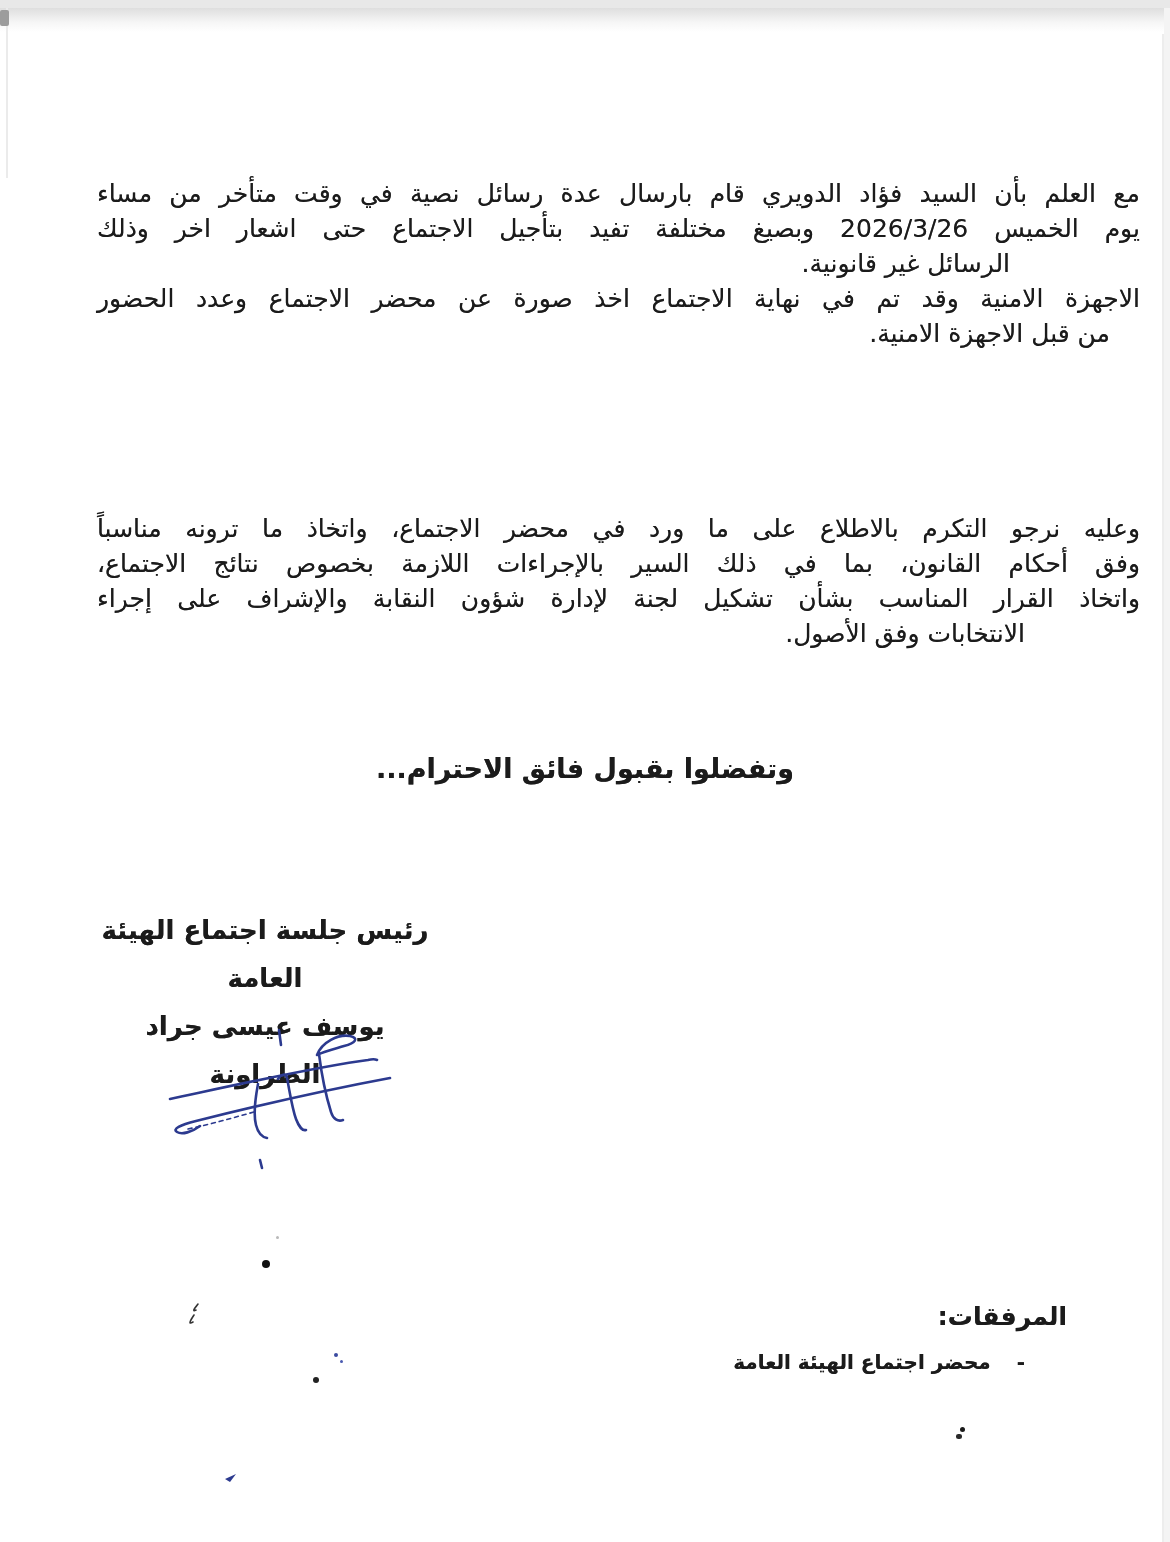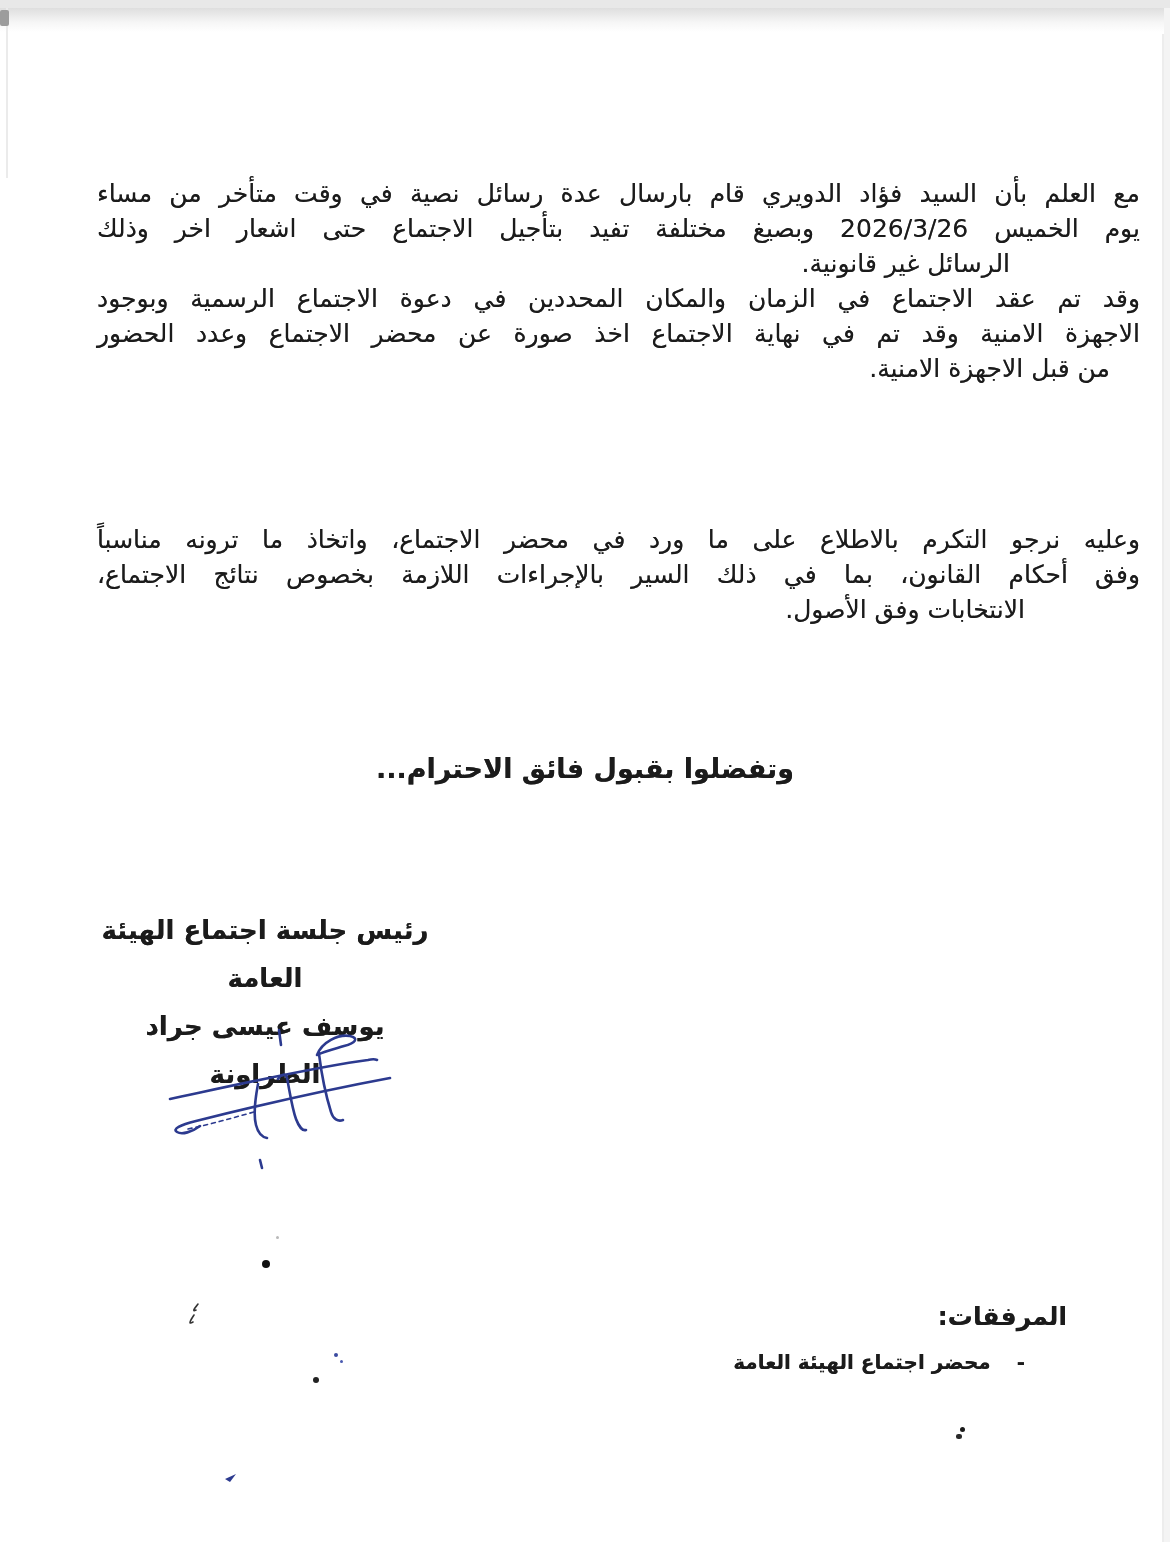--- a/index.html
+++ b/index.html
@@ -82,28 +82,28 @@
   <div class="scan-top"></div>
   <div class="scan-right-band"></div>
   <div class="scan-right"></div>
   <div class="scan-left"></div>
   <div class="scan-corner"></div>
 
   <div class="textblock" style="top:168px;">
     <div class="jline">مع العلم بأن السيد فؤاد الدويري قام بارسال عدة رسائل نصية في وقت متأخر من مساء</div>
     <div class="jline">يوم الخميس 2026/3/26 وبصيغ مختلفة تفيد بتأجيل الاجتماع حتى اشعار اخر وذلك</div>
     <div class="jline last off130">الرسائل غير قانونية.</div>
-    <div class="jline">وقد تم عقد الاجتماع في الزمان والمكان المحددين في دعوة الاجتماع الرسمية وبوجود</div>
     <div class="jline">الاجهزة الامنية وقد تم في نهاية الاجتماع اخذ صورة عن محضر الاجتماع وعدد الحضور</div>
     <div class="jline last off30">من قبل الاجهزة الامنية.</div>
   </div>
 
-  <div class="textblock" style="top:514px;">
+  <div class="textblock" style="top:503px;">
     <div class="jline">وعليه نرجو التكرم بالاطلاع على ما ورد في محضر الاجتماع، واتخاذ ما ترونه مناسباً</div>
     <div class="jline">وفق أحكام القانون، بما في ذلك السير بالإجراءات اللازمة بخصوص نتائج الاجتماع،</div>
+    <div class="jline">واتخاذ القرار المناسب بشأن تشكيل لجنة لإدارة شؤون النقابة والإشراف على إجراء</div>
     <div class="jline last off115">الانتخابات وفق الأصول.</div>
   </div>
 
   <div class="closing">وتفضلوا بقبول فائق الاحترام...</div>
 
   <div class="sigblock">
     <div>رئيس جلسة اجتماع الهيئة العامة</div>
     <div>يوسف عيسى جراد الطراونة</div>
   </div>
 

